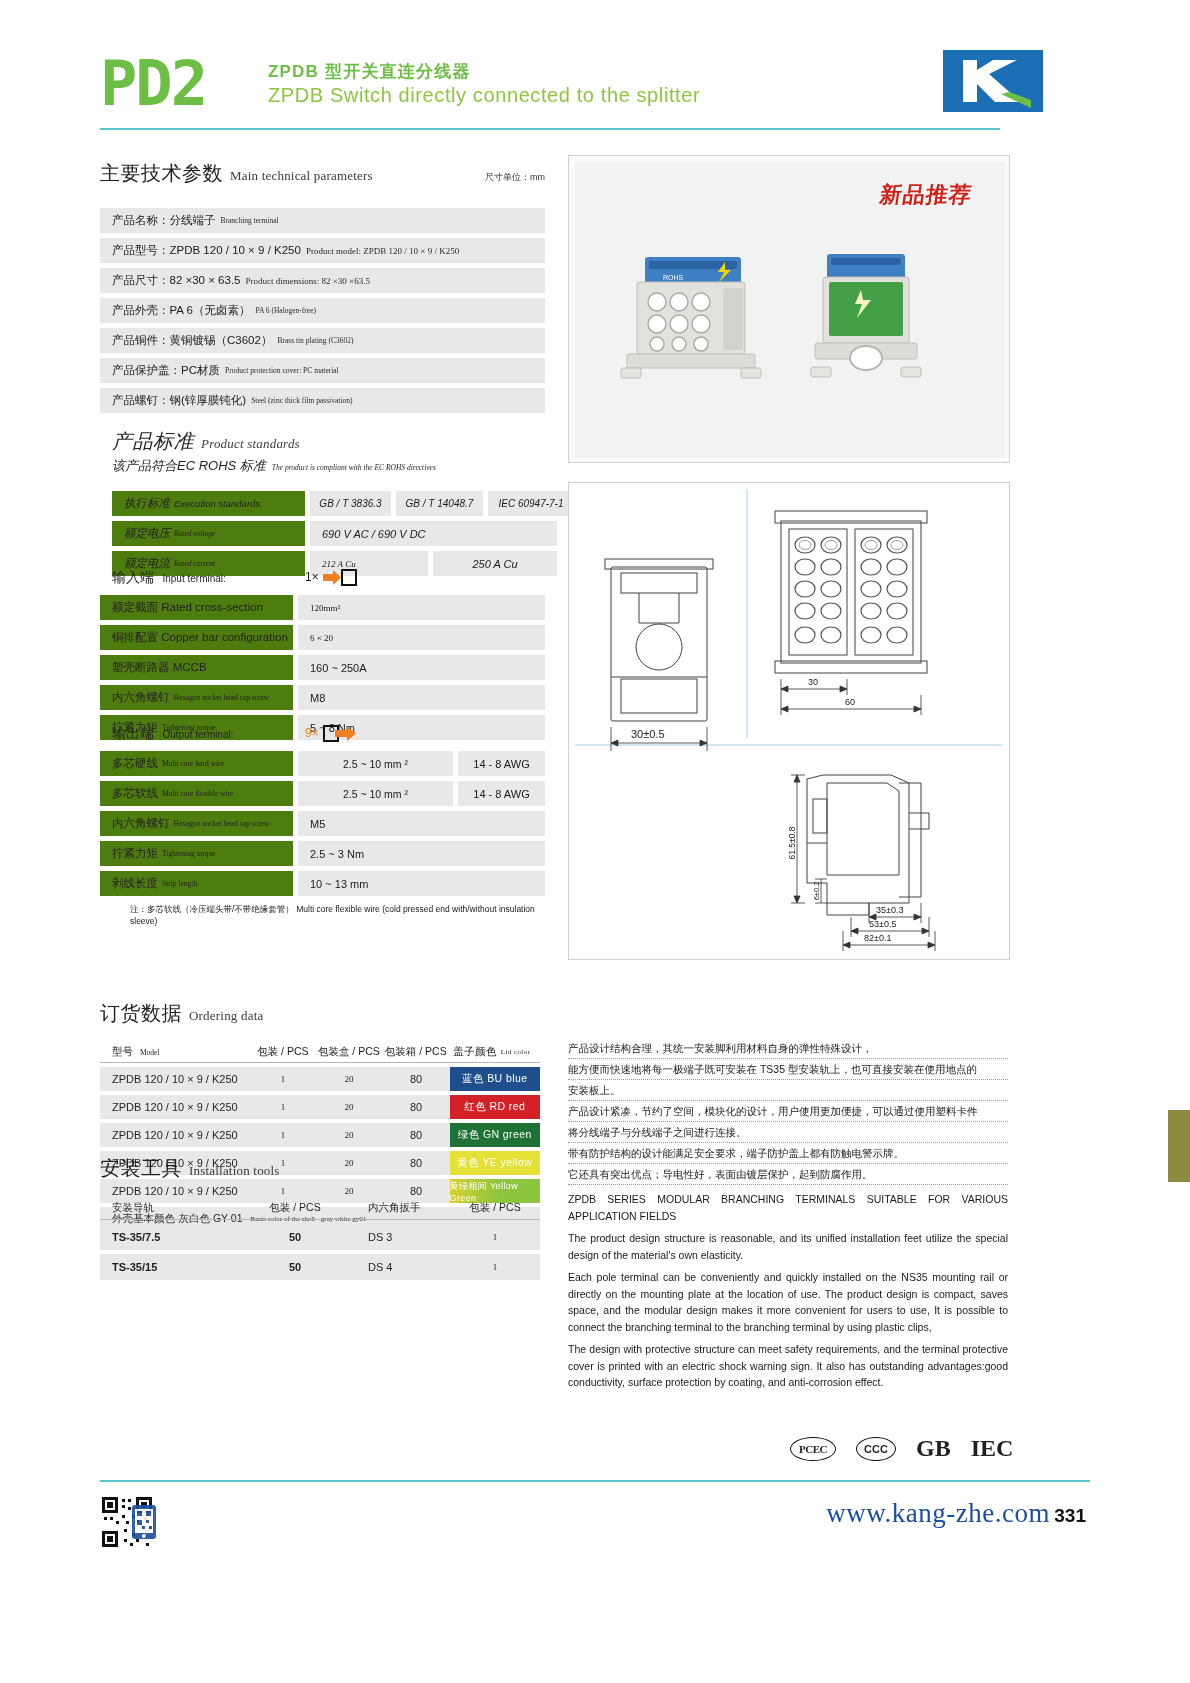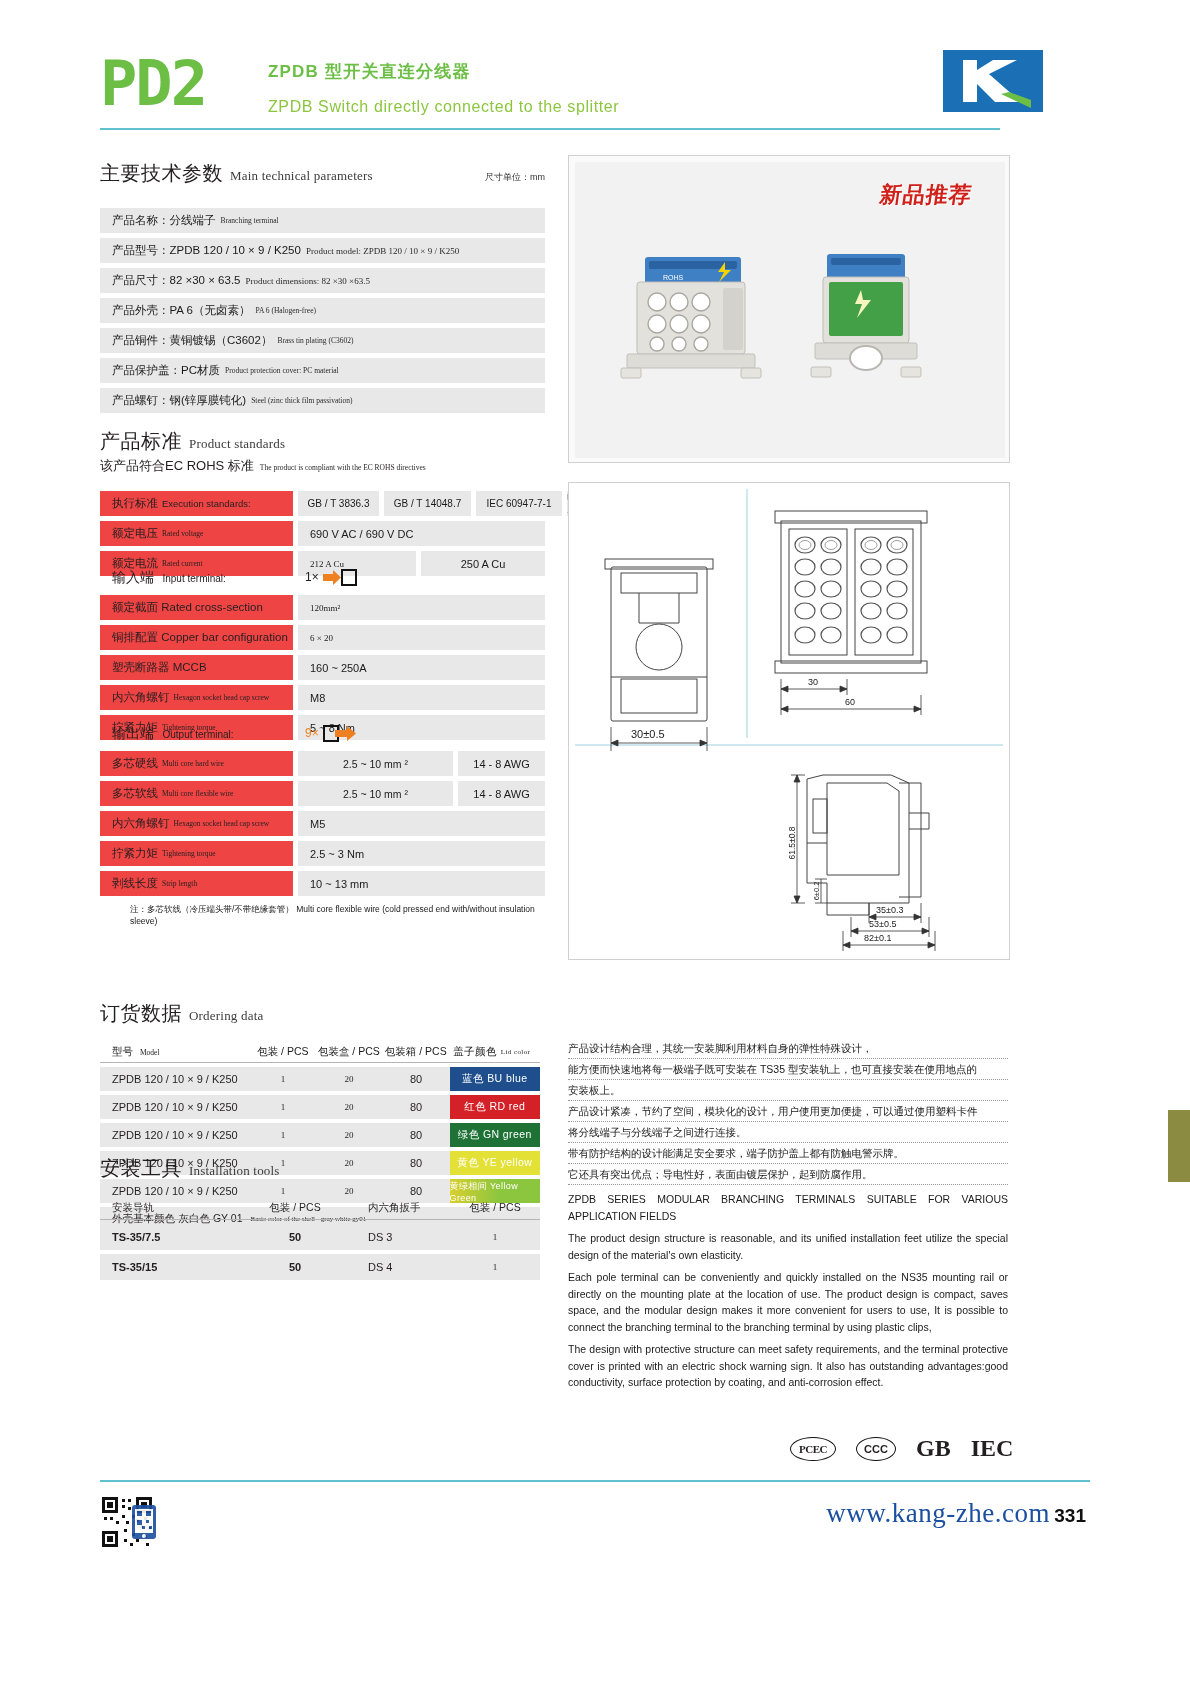--- a/index.html
+++ b/index.html
@@ -19,22 +19,22 @@
     font-family: "DejaVu Sans Mono", monospace;
     font-size: 62px; font-weight: bold; letter-spacing: -2px;
     color: #6cbe45; line-height: 62px;
   }
   .hdr-titles { position: absolute; left: 168px; top: 6px; }
   .hdr-cn {
     font-size: 17px; font-weight: bold; color: #6cbe45;
     letter-spacing: 1.2px; line-height: 22px;
   }
   .hdr-en {
-    font-size: 16px; color: #8cc63f; letter-spacing: 0.6px;
-    margin-top: 14px; line-height: 20px;
+    font-size: 20px; color: #8cc63f; letter-spacing: 0.6px;
+    margin-top: 2px; line-height: 20px;
   }
   .hdr-rule {
     position: absolute; left: 0; top: 73px; width: 900px; height: 2px;
     background: #5fc3cf;
   }
   .hdr-logo {
     position: absolute; left: 843px; top: -5px; width: 100px; height: 62px;
     background: #1b6fb5; overflow: hidden;
   }
   .hdr-logo svg { display: block; }
@@ -49,21 +49,21 @@
   .srow {
     background: #e8e8e8; height: 25px; margin-bottom: 5px;
     display: flex; align-items: center; padding-left: 12px;
   }
   .srow .cn { font-size: 11.5px; color: #1a1a1a; }
   .srow .en { font-family: "Liberation Serif", serif; font-size: 7.5px; color: #2a2a2a; margin-left: 5px; }
 
   
   .kvrow { display: flex; gap: 5px; margin-bottom: 5px; height: 25px; }
   .kvrow .k {
-    background: #ef4444; width: 193px; display: flex; align-items: center;
+    background: #4d7c0f; width: 193px; display: flex; align-items: center;
     padding-left: 12px; flex: none;
   }
   .kvrow .k .cn { font-size: 11.5px; }
   .kvrow .k .en { font-family: "Liberation Serif", serif; font-size: 7.5px; margin-left: 4px; }
   .kvrow .v {
     background: #e8e8e8; flex: 1; display: flex; align-items: center; padding-left: 12px;
     font-size: 11px; color: #1a1a1a;
   }
   .kvrow .v.sm { font-family: "Liberation Serif", serif; font-size: 9px; }
   .kvrow .v.ctr { justify-content: center; padding-left: 0; }
@@ -208,21 +208,21 @@
       <span class="cn">产品保护盖：PC材质</span>
       <span class="en">Product protection cover: PC material</span>
     </div>
     <div class="srow">
       <span class="cn">产品螺钉：钢(锌厚膜钝化)</span>
       <span class="en">Steel (zinc thick film passivation)</span>
     </div>
   </div>
 </div>
 
-<div style="position:absolute;left:100px;top:428px;width:445px;">
+<div style="position:absolute;left:112px;top:428px;width:445px;font-style:italic;">
   <div class="sec-h">
     <span class="sec-cn">产品标准</span>
     <span class="sec-en">Product standards</span>
   </div>
   <div style="display:flex;align-items:baseline;gap:6px;margin-top:2px">
     <span style="font-size:13px">该产品符合EC ROHS 标准</span>
     <span style="font-family:'Liberation Serif',serif;font-size:7.5px">The product is compliant with the EC ROHS directives</span>
   </div>
 
   <div style="margin-top:16px">

